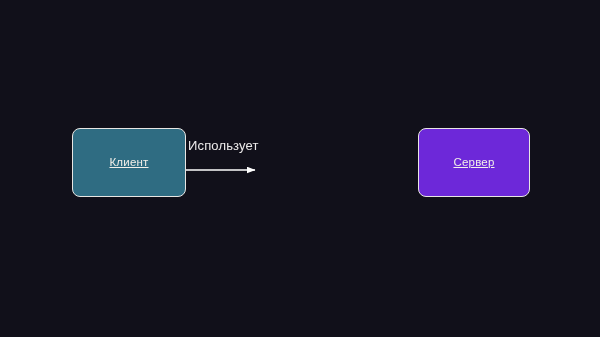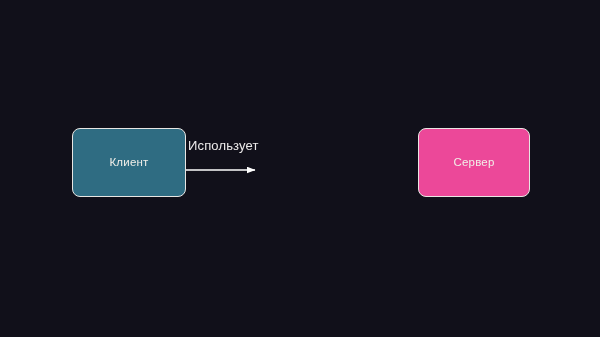--- a/index.html
+++ b/index.html
@@ -22,20 +22,21 @@
     display: flex;
     align-items: center;
     justify-content: center;
     box-sizing: border-box;
     border: 1.3px solid #e8e6e3;
     color: #f2efe9;
     font-size: 11.5px;
     letter-spacing: 0.2px;
     line-height: 1;
     user-select: none;
+    text-decoration: underline;
   }
   .node-rect {
     border-radius: 8px;
   }
   .node-circle {
     border-radius: 50%;
   }
   #node-client {
     left: 72px;
     top: 128px;
@@ -48,21 +49,21 @@
     top: 117px;
     width: 93px;
     height: 93px;
     background: #4a6740;
   }
   #node-server {
     left: 418px;
     top: 128px;
     width: 112px;
     height: 69px;
-    background: #ec4899;
+    background: #6d28d9;
   }
   #edge-layer {
     position: absolute;
     left: 0;
     top: 0;
     width: 600px;
     height: 337px;
     pointer-events: none;
   }
   #edge-label-uses {

